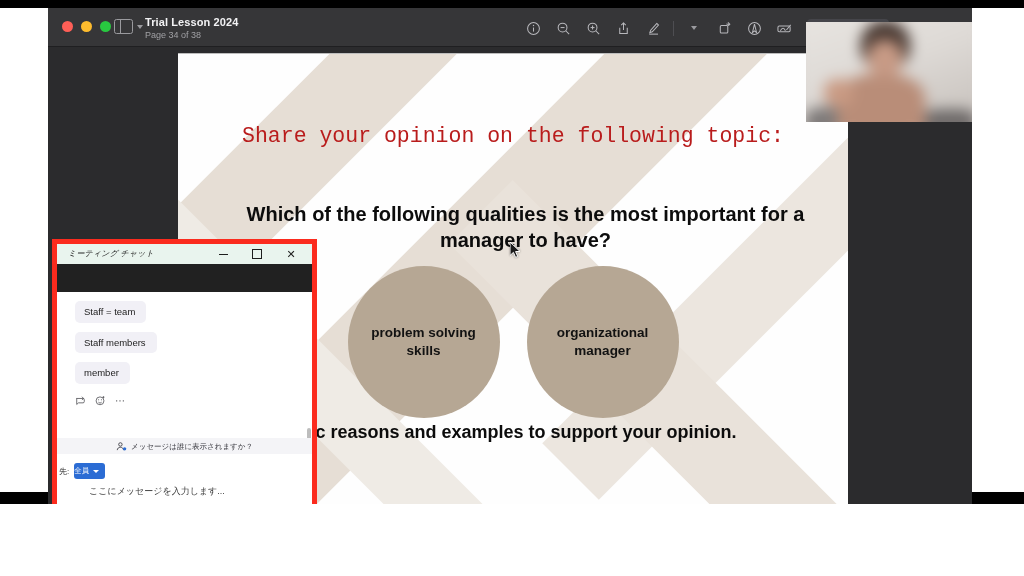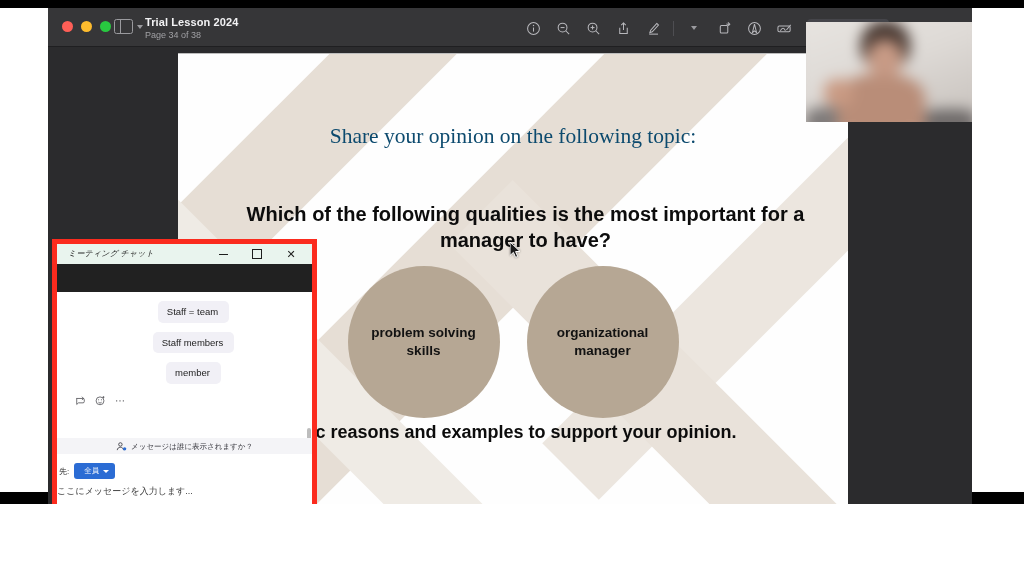--- a/index.html
+++ b/index.html
@@ -169,22 +169,22 @@
     background: #e9e2da;
   }
 
   .slide-inner { position: absolute; inset: 0; }
 
   .slide-h1 {
     position: absolute;
     left: 0; right: 0; top: 70px;
     text-align: center;
     font-size: 21.5px;
-    color: #0c4a6e;
-    font-family: Liberation Serif, serif;
+    color: #b91c1c;
+    font-family: Liberation Mono, monospace;
   }
   .slide-h2 {
     position: absolute;
     left: 55px; right: 30px; top: 148px;
     text-align: center;
     font-size: 20px;
     font-weight: bold;
     color: #0c0c0c;
     line-height: 1.28;
   }
@@ -347,21 +347,21 @@
   .msg {
     margin: 9px 0 0 18px;
     display: inline-block;
     background: #f1f0f6;
     border-radius: 5px;
     padding: 6px 11px 6px 9px;
     font-size: 9.5px;
     color: #1c1c1c;
     line-height: 1;
   }
-  .msg-row { display: block; text-align: center; }
+  .msg-row { display: block; }
   .msg-actions {
     margin: 8px 0 0 18px;
     display: flex; align-items: center; gap: 9px;
     color: #5b5b60;
   }
   .msg-actions .dots { font-size: 10px; letter-spacing: 1px; line-height: 1; }
   .chat-scrollbar {
     position: absolute;
     right: 1px; top: 136px;
     width: 4px; height: 72px;
@@ -392,35 +392,36 @@
   .to-row {
     position: absolute;
     left: 0; top: 8px;
     display: flex; align-items: center; gap: 5px;
   }
   .to-label { font-size: 8px; color: #2b2b2b; margin-left: 2px; }
   .pill {
     background: #2b6cd4;
     color: #ffffff;
     font-size: 7.5px;
-    padding: 3px 6px 3px 10px;
+    padding: 3px 6px 3px 0;
     border-radius: 3px;
     display: flex; align-items: center; gap: 4px;
   }
   .pill .pchev {
     width: 0; height: 0;
     border-left: 3px solid transparent;
     border-right: 3px solid transparent;
     border-top: 3.5px solid #ffffff;
   }
   .compose-input {
     position: absolute;
     left: 0; top: 30px;
     font-size: 9px;
     color: #3a3a3a;
+    padding-left: 32px;
   }
   .compose-tools {
     position: absolute;
     left: 0; bottom: 6px; right: 6px;
     display: flex; align-items: center; gap: 10px;
     color: #4a4a4f;
   }
   .send-btn {
     margin-left: auto;
     width: 22px; height: 20px;

